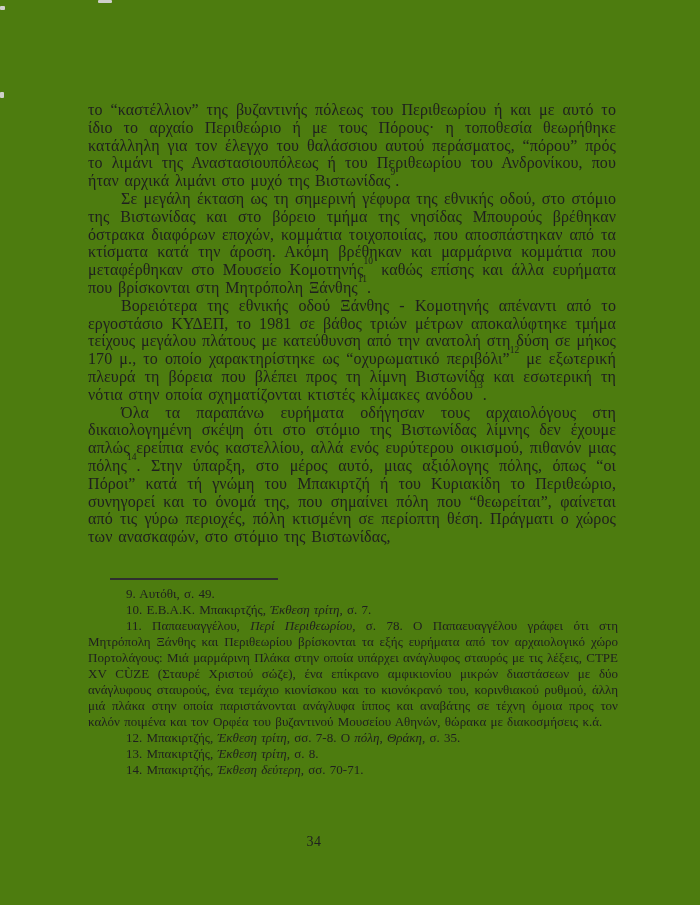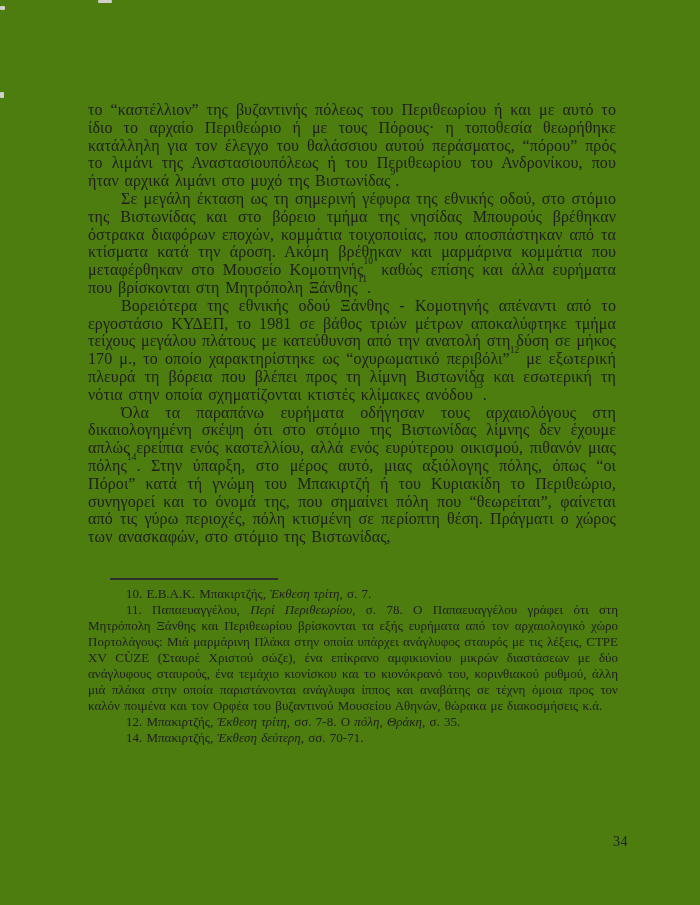--- a/index.html
+++ b/index.html
@@ -38,21 +38,21 @@
     left:88px; top:586px; width:530px;
     font-size:13px; line-height:16px;
     text-align:justify;
     word-spacing:1px;
   }
   .fn { margin:0; text-indent:38px; }
   .fn i { }
   .page-number {
     position:absolute;
     top:834px; left:0; width:628px;
-    text-align:right;
+    text-align:center;
     font-size:14px;
     letter-spacing:0.5px;
   }
   .speck { position:absolute; background:#cfcfcb; border-radius:1px; }
   .speck.s1 { left:98px;  top:0px;  width:14px; height:3px; }
   .speck.s2 { left:0px;   top:6px;  width:5px;  height:4px; }
   .speck.s3 { left:0px;   top:92px; width:4px;  height:6px; }
 </style>
 </head>
 <body>
@@ -65,20 +65,22 @@
   <main class="body-text" id="body-text">
       <p class="para no-indent">το “καστέλλιον” της βυζαντινής πόλεως του Περιθεωρίου ή και με αυτό το ίδιο το αρχαίο Περιθεώριο ή με τους Πόρους· η τοποθεσία θεωρήθηκε κατάλληλη για τον έλεγχο του θαλάσσιου αυτού περάσματος, “πόρου” πρός το λιμάνι της Αναστασιουπόλεως ή του Περιθεωρίου του Ανδρονίκου, που ήταν αρχικά λιμάνι στο μυχό της Βιστωνίδας<sup class="fnref">9</sup>.</p>
       <p class="para">Σε μεγάλη έκταση ως τη σημερινή γέφυρα της εθνικής οδού, στο στόμιο της Βιστωνίδας και στο βόρειο τμήμα της νησίδας Μπουρούς βρέθηκαν όστρακα διαφόρων εποχών, κομμάτια τοιχοποιίας, που αποσπάστηκαν από τα κτίσματα κατά την άροση. Ακόμη βρέθηκαν και μαρμάρινα κομμάτια που μεταφέρθηκαν στο Μουσείο Κομοτηνής<sup class="fnref">10</sup> καθώς επίσης και άλλα ευρήματα που βρίσκονται στη Μητρόπολη Ξάνθης<sup class="fnref">11</sup>.</p>
       <p class="para">Βορειότερα της εθνικής οδού Ξάνθης - Κομοτηνής απέναντι από το εργοστάσιο ΚΥΔΕΠ, το 1981 σε βάθος τριών μέτρων αποκαλύφτηκε τμήμα τείχους μεγάλου πλάτους με κατεύθυνση από την ανατολή στη δύση σε μήκος 170 μ., το οποίο χαρακτηρίστηκε ως “οχυρωματικό περιβόλι”<sup class="fnref">12</sup> με εξωτερική πλευρά τη βόρεια που βλέπει προς τη λίμνη Βιστωνίδα και εσωτερική τη νότια στην οποία σχηματίζονται κτιστές κλίμακες ανόδου<sup class="fnref">13</sup>.</p>
       <p class="para">Όλα τα παραπάνω ευρήματα οδήγησαν τους αρχαιολόγους στη δικαιολογημένη σκέψη ότι στο στόμιο της Βιστωνίδας λίμνης δεν έχουμε απλώς ερείπια ενός καστελλίου, αλλά ενός ευρύτερου οικισμού, πιθανόν μιας πόλης<sup class="fnref">14</sup>. Στην ύπαρξη, στο μέρος αυτό, μιας αξιόλογης πόλης, όπως “οι Πόροι” κατά τή γνώμη του Μπακιρτζή ή του Κυριακίδη το Περιθεώριο, συνηγορεί και το όνομά της, που σημαίνει πόλη που “θεωρείται”, φαίνεται από τις γύρω περιοχές, πόλη κτισμένη σε περίοπτη θέση. Πράγματι ο χώρος των ανασκαφών, στο στόμιο της Βιστωνίδας,</p>
     </main>
 
   <div class="footnote-rule"></div>
 
   <section class="footnotes" id="footnotes">
+      <p class="fn">9. Αυτόθι, σ. 49.</p>
       <p class="fn">10. Ε.Β.Α.Κ. Μπακιρτζής, <i>Έκθεση τρίτη</i>, σ. 7.</p>
       <p class="fn">11. Παπαευαγγέλου, <i>Περί Περιθεωρίου</i>, σ. 78. Ο Παπαευαγγέλου γράφει ότι στη Μητρόπολη Ξάνθης και Περιθεωρίου βρίσκονται τα εξής ευρήματα από τον αρχαιολογικό χώρο Πορτολάγους: Μιά μαρμάρινη Πλάκα στην οποία υπάρχει ανάγλυφος σταυρός με τις λέξεις, CTPE XV CÙZE (Σταυρέ Χριστού σώζε), ένα επίκρανο αμφικιονίου μικρών διαστάσεων με δύο ανάγλυφους σταυρούς, ένα τεμάχιο κιονίσκου και το κιονόκρανό του, κορινθιακού ρυθμού, άλλη μιά πλάκα στην οποία παριστάνονται ανάγλυφα ίππος και αναβάτης σε τέχνη όμοια προς τον καλόν ποιμένα και τον Ορφέα του βυζαντινού Μουσείου Αθηνών, θώρακα με διακοσμήσεις κ.ά.</p>
       <p class="fn">12. Μπακιρτζής, <i>Έκθεση τρίτη</i>, σσ. 7-8. Ο <i>πόλη</i>, <i>Θράκη</i>, σ. 35.</p>
+      <p class="fn">13. Μπακιρτζής, <i>Έκθεση τρίτη</i>, σ. 8.</p>
       <p class="fn">14. Μπακιρτζής, <i>Έκθεση δεύτερη</i>, σσ. 70-71.</p>
     </section>
 
   <div class="page-number">34</div>
 </div>
 
 </body></html>

